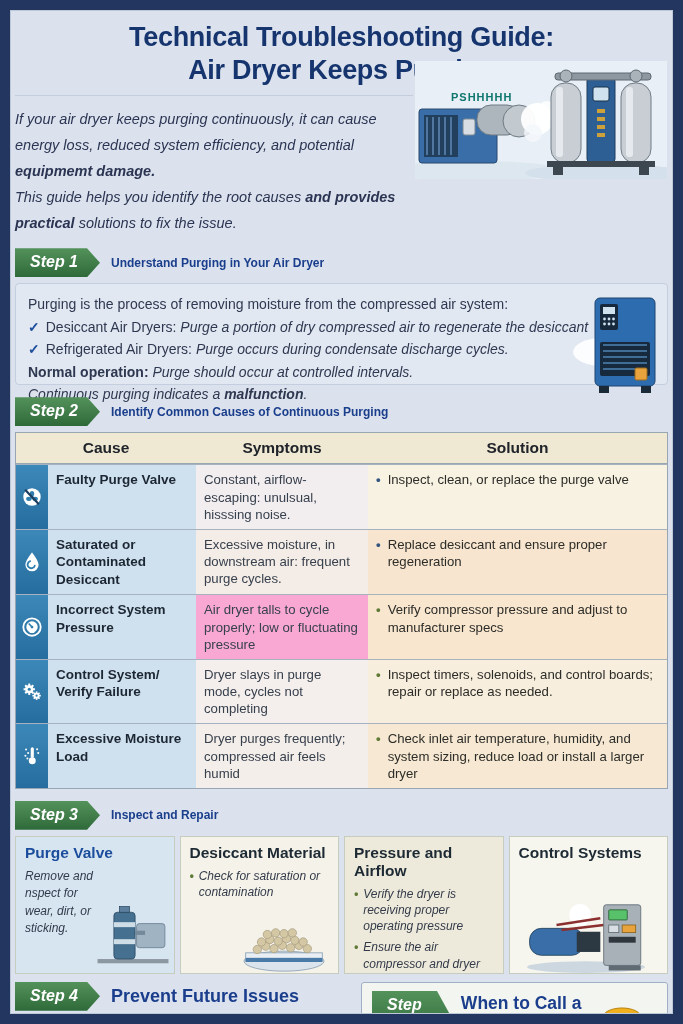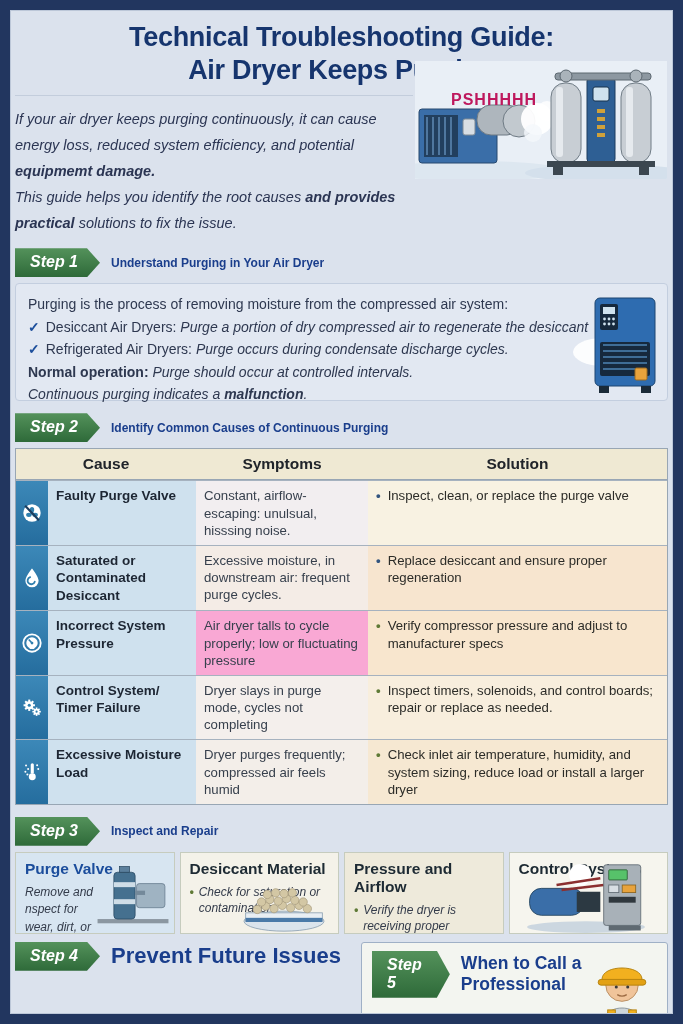--- a/index.html
+++ b/index.html
@@ -9,31 +9,31 @@
          padding:4px 4px 0;overflow:hidden;position:relative;}
   
   .title{margin-top:6px;text-align:center;color:#16356e;font-weight:bold;
          font-size:27px;line-height:1.22;letter-spacing:-0.3px;}
   
   .intro-row{display:flex;margin-top:8px;}
   .intro-text{width:398px;border-top:1px solid #c3cddc;padding-top:10px;
               font-style:italic;font-size:14.5px;line-height:1.8;color:#2b3553;}
   .intro-text b{font-style:italic;}
   .intro-illus{width:252px;height:118px;position:relative;margin-top:-34px;margin-left:2px;}
-  .sound{position:absolute;top:30px;left:36px;font-weight:bold;color:#be185d;
-         font-size:16px;letter-spacing:1px;z-index:3;}
+  .sound{position:absolute;top:30px;left:36px;font-weight:bold;color:#0f766e;
+         font-size:11px;letter-spacing:1px;z-index:3;}
   
   .step-header{display:flex;align-items:center;gap:11px;margin:12px 0 6px;}
   .badge{background:linear-gradient(#54925b,#2e6a39);color:#fff;font-weight:bold;font-style:italic;
          font-size:16px;padding:5px 22px 6px 15px;
          clip-path:polygon(0 0,calc(100% - 13px) 0,100% 50%,calc(100% - 13px) 100%,0 100%);}
   .step-title{font-size:12px;font-weight:bold;color:#1a3e8c;}
   
   .panel1{background:#e2e8f2;border:1px solid #c3cedf;border-radius:4px;
-          padding:9px 12px 8px;position:relative;height:118px;box-sizing:border-box;}
+          padding:9px 12px 8px;position:relative;height:102px;box-sizing:border-box;}
   .panel1 .line{font-size:14px;color:#2e3850;font-style:italic;line-height:1.6;}
   .check{color:#1d4f9c;font-weight:bold;font-style:normal;margin-right:6px;}
   .lead{font-style:normal;color:#2e3850;}
   .panel1 svg{position:absolute;right:6px;top:10px;}
   
   .tbl{display:grid;grid-template-columns:32px 148px 172px 1fr;margin-top:2px;
        border:1px solid #98a6b4;background:#fff;}
   .tbl .h{background:#efe9d3;font-weight:bold;font-size:15.5px;color:#20242a;text-align:center;
           padding:6px 4px;border-bottom:1px solid #98a6b4;}
   .tbl .cell{padding:6px 8px;border-top:1px solid #a6b2bf;font-size:13.2px;line-height:1.3;}
@@ -41,21 +41,21 @@
                   justify-content:center;padding:4px 2px;border-top:1px solid #a6b2bf;}
   .tbl .cause{background:#cfe1ee;font-weight:bold;color:#1d2633;font-size:13.5px;}
   .sym1{background:#f2eef0;} .sym2{background:#f4ece6;} .sym3{background:#f9a8d4;}
   .sym4{background:#f4efec;} .sym5{background:#f3eee9;}
   .sol1{background:#f8f2e2;} .sol2{background:#f7e5cf;} .sol3{background:#f8e6ce;}
   .sol4{background:#f8eedd;} .sol5{background:#f6e8d2;}
   .sol{display:flex;gap:7px;color:#2c2c28;}
   .blt-blue{color:#33557f;font-weight:bold;} .blt-olive{color:#5f7a36;font-weight:bold;}
   .sym{color:#37404d;}
   
-  .cards{display:grid;grid-template-columns:1fr 1fr 1fr 1fr;gap:5px;height:82px;}
+  .cards{display:grid;grid-template-columns:1fr 1fr 1fr 1fr;gap:5px;height:138px;}
   .card{border:1px solid #c6ccbe;padding:7px 9px;position:relative;overflow:hidden;box-sizing:border-box;}
   .card1{background:#d7e5f1;} .card2{background:#f4f2e9;} .card3{background:#eeeadb;} .card4{background:#f6f5ee;}
   .card h3{margin:0 0 6px;font-size:15.5px;color:#1d2a33;}
   .card1 h3{color:#1b4d9c;}
   .card .txt{font-size:12px;color:#333b4a;font-style:italic;line-height:1.45;width:58%;}
   .card .b{display:flex;gap:5px;font-size:12px;color:#333b4a;font-style:italic;line-height:1.35;margin-bottom:5px;}
   .card svg{position:absolute;}
   
   .bottom{display:flex;gap:10px;margin-top:8px;height:136px;}
   .col4{width:336px;}
@@ -236,21 +236,21 @@
             <g stroke="#fff" stroke-width="1.8">
               <line x1="17" y1="11.4" x2="17" y2="20.6"></line>
               <line x1="12.4" y1="16" x2="21.6" y2="16"></line>
               <line x1="13.8" y1="12.8" x2="20.2" y2="19.2"></line>
               <line x1="20.2" y1="12.8" x2="13.8" y2="19.2"></line>
             </g>
             <circle cx="17" cy="16" r="3.1" fill="#fff"></circle>
             <circle cx="17" cy="16" r="1.2" fill="#2f7fae"></circle>
           </svg>
     </div>
-    <div class="cell cause">Control System/ Timer Failure</div>
+    <div class="cell cause">Control System/ Verify Failure</div>
     <div class="cell sym sym4">Dryer slays in purge mode, cycles not completing</div>
     <div class="cell sol sol4">
           <span class="blt-olive">•</span>
           <span>Inspect timers, solenoids, and control boards; repair or replace as needed.</span>
         </div>
 
     <div class="icon-cell">
       <svg width="22" height="22" viewBox="0 0 24 24">
             <rect x="10.6" y="2.5" width="3.4" height="11.5" rx="1.7" fill="#fff"></rect>
             <circle cx="12.3" cy="17.2" r="3.8" fill="#fff"></circle>
@@ -350,21 +350,21 @@
         <rect x="102" y="52" width="32" height="7" fill="#30383e"></rect>
         <rect x="102" y="86" width="38" height="6" fill="#5f6a72"></rect>
       </svg>
     </div>
   </div>
 
   <div class="bottom">
     <div class="col4">
       <div class="step-header" style="margin:0 0 4px">
         <div class="badge">Step 4</div>
-        <div class="step-title" style="font-size:22px">Prevent Future Issues</div>
+        <div class="step-title" style="font-size:18px">Prevent Future Issues</div>
       </div>
 
     </div>
     <div class="panel5">
       <div class="step-header">
         <div class="badge">Step 5</div>
         <div class="step-title">When to Call a Professional</div>
       </div>
 
       <svg width="86" height="122" viewBox="0 0 90 128">

